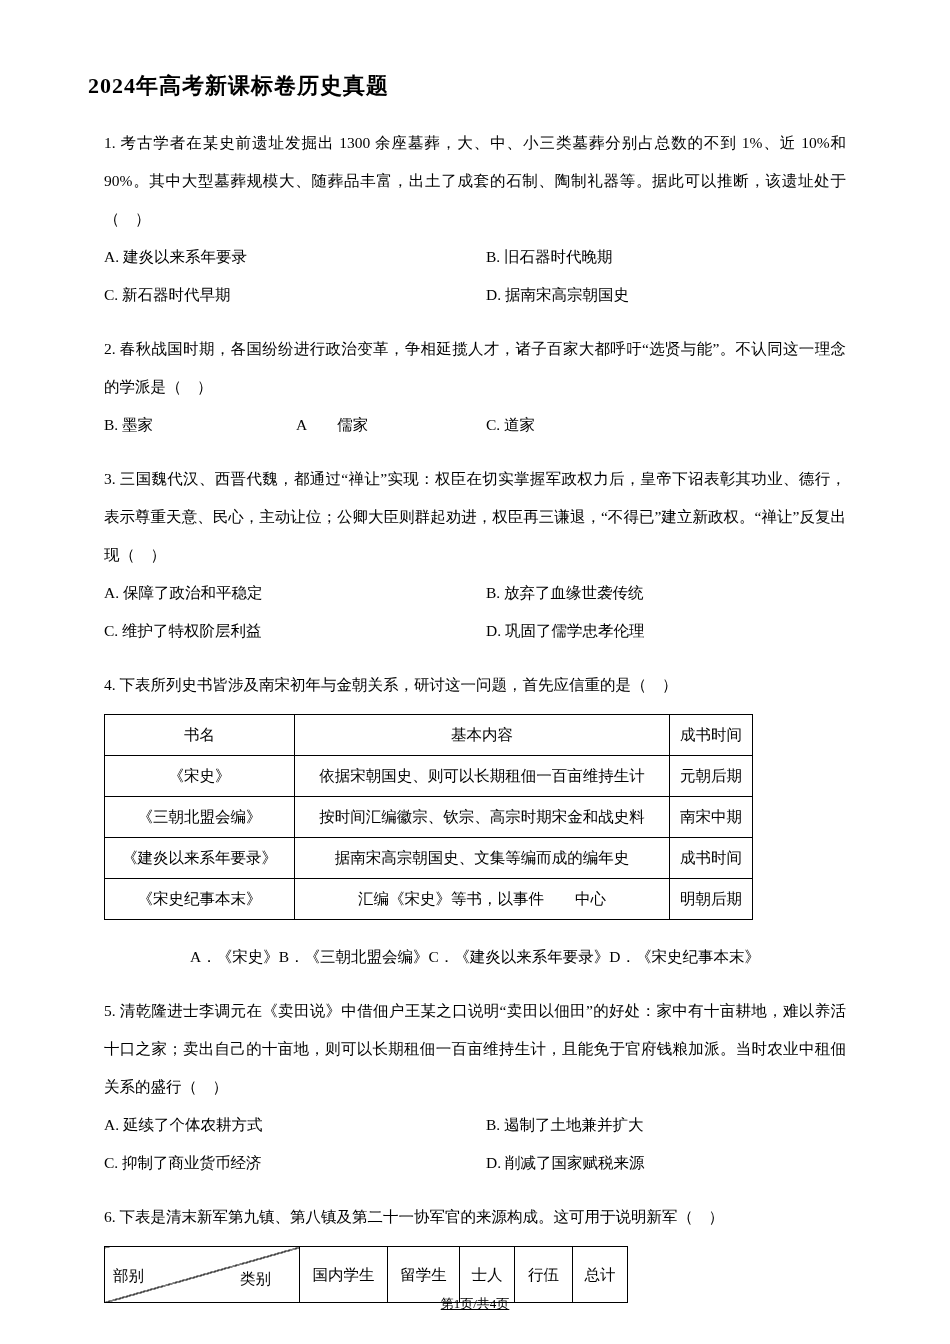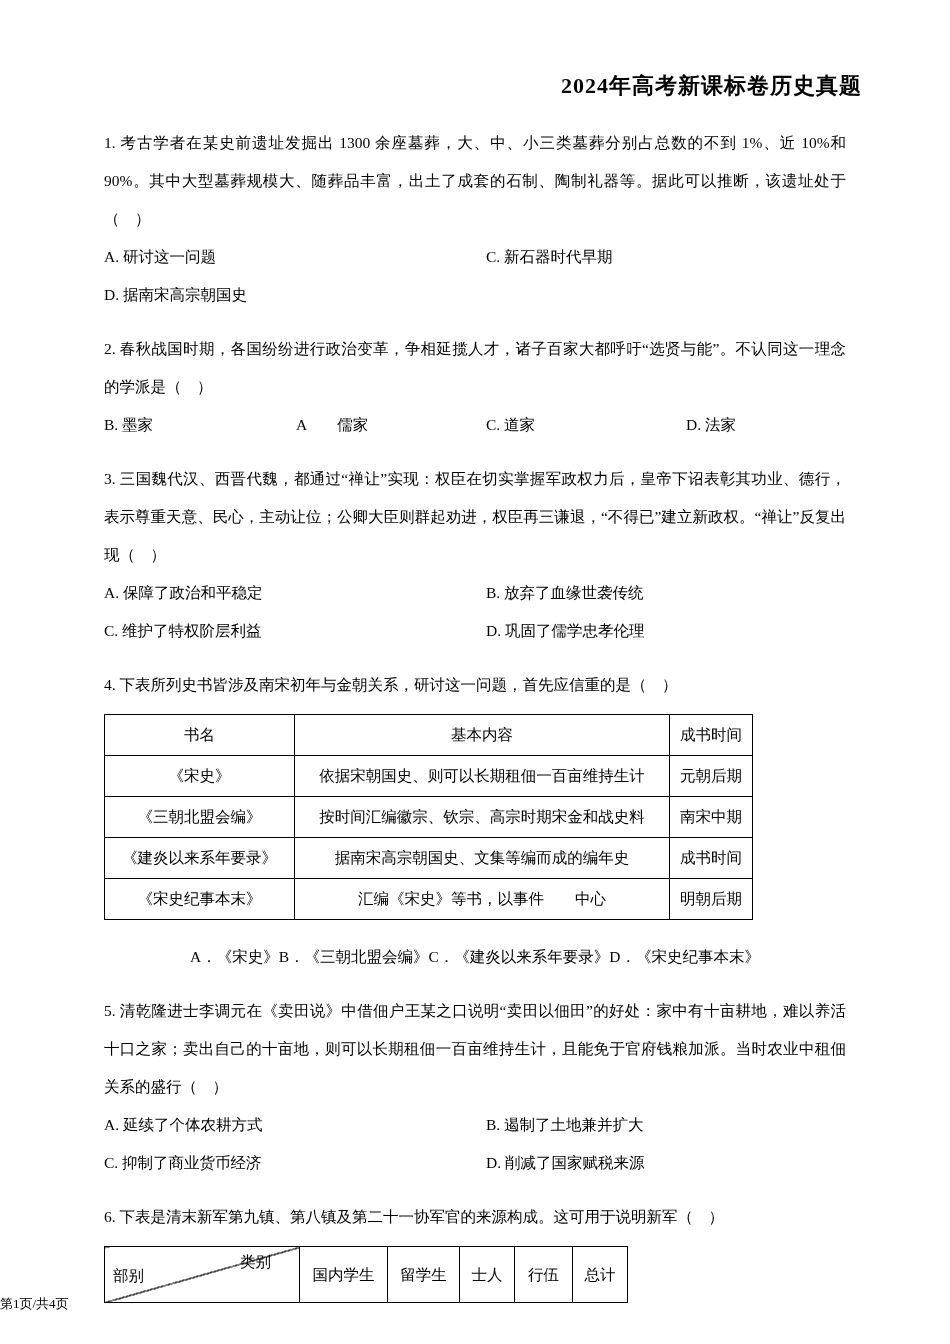--- a/index.html
+++ b/index.html
@@ -10,21 +10,21 @@
     position: relative;
     overflow: hidden;
     font-family: "Liberation Serif", "DejaVu Serif", serif;
     color: #000;
     font-size: 15.5px;
   }
   .page {
     padding: 70px 88px 0 88px;
   }
   .doc-title {
-    text-align: right;
+    text-align: left;
     font-size: 22px;
     font-weight: bold;
     line-height: 32px;
     margin-bottom: 22px;
     letter-spacing: 1px;
   }
   .question { margin: 16px; }
   .stem {
     line-height: 38px;
     text-align: justify;
@@ -64,54 +64,55 @@
   td.diag-cell {
     position: relative;
     height: 56px;
     padding: 0;
     background: linear-gradient(to bottom right,
       transparent calc(50% - 0.6px),
       #000 calc(50% - 0.6px),
       #000 calc(50% + 0.6px),
       transparent calc(50% + 0.6px));
   }
-  .diag-top   { position: absolute; top: 3px;  right: 28px; line-height: 24px; text-align: center; }
+  .diag-top   { position: absolute; top: 20px;  right: 28px; line-height: 24px; text-align: center; }
   .diag-bottom{ position: absolute; bottom: 14px; left: 8px; line-height: 24px; }
   .footer {
     position: absolute;
     left: 0; right: 0;
     bottom: 32px;
-    text-align: left;
+    text-align: center;
     font-size: 13px;
     line-height: 16px;
+    text-decoration: underline;
   }
 </style>
 </head>
 <body>
 
 <div class="page">
 
   <h1 class="doc-title">2024年高考新课标卷历史真题</h1>
 
   <section class="question">
     <p class="stem">1. 考古学者在某史前遗址发掘出 1300 余座墓葬，大、中、小三类墓葬分别占总数的不到 1%、近 10%和 90%。其中大型墓葬规模大、随葬品丰富，出土了成套的石制、陶制礼器等。据此可以推断，该遗址处于（　）</p>
     <div class="options-2col">
-      <span>A. 研讨这一问题</span>
+      <span>A. 建炎以来系年要录</span>
+      <span>B. 旧石器时代晚期</span>
       <span>C. 新石器时代早期</span>
       <span>D. 据南宋高宗朝国史</span>
     </div>
   </section>
 
   <section class="question">
     <p class="stem">2. 春秋战国时期，各国纷纷进行政治变革，争相延揽人才，诸子百家大都呼吁“选贤与能”。不认同这一理念的学派是（　）</p>
     <div class="options-4col">
       <span>B. 墨家</span>
       <span>A　　儒家</span>
       <span>C. 道家</span>
-      <span>D. 法家</span>
     </div>
   </section>
 
   <section class="question">
     <p class="stem">3. 三国魏代汉、西晋代魏，都通过“禅让”实现：权臣在切实掌握军政权力后，皇帝下诏表彰其功业、德行，表示尊重天意、民心，主动让位；公卿大臣则群起劝进，权臣再三谦退，“不得已”建立新政权。“禅让”反复出现（　）</p>
     <div class="options-2col">
       <span>A. 保障了政治和平稳定</span>
       <span>B. 放弃了血缘世袭传统</span>
       <span>C. 维护了特权阶层利益</span>
       <span>D. 巩固了儒学忠孝伦理</span>

